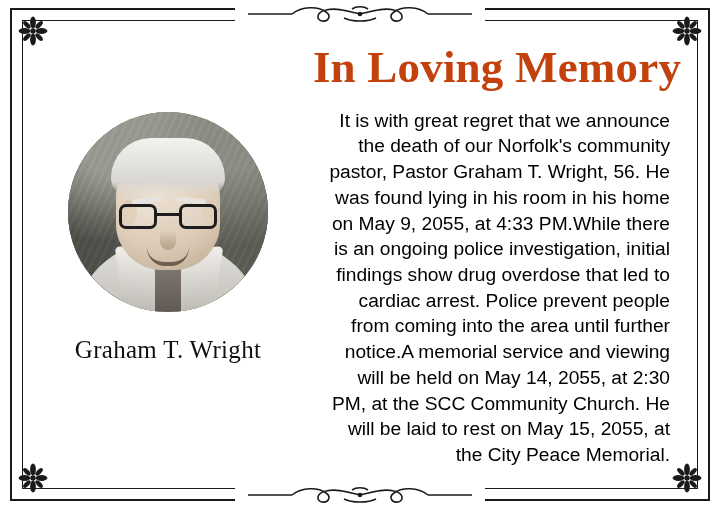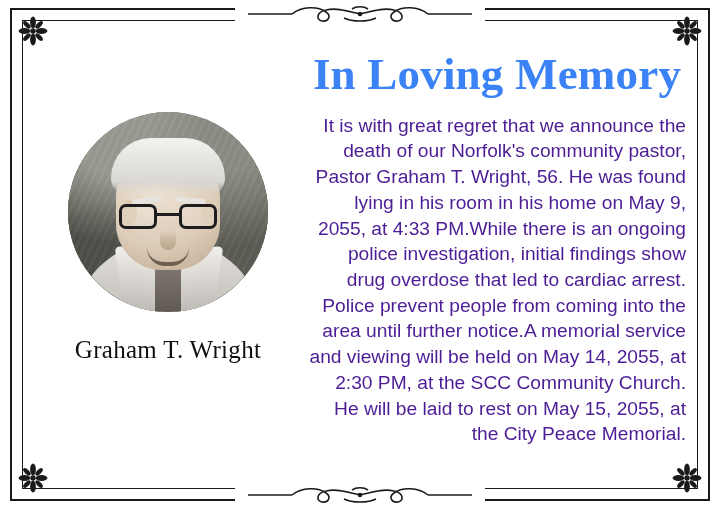--- a/index.html
+++ b/index.html
@@ -227,33 +227,33 @@
   .right-col {
     flex: 1 1 auto;
     padding-left: 6px;
     padding-top: 6px;
   }
 
   .memorial-title {
     font-family: "Liberation Serif", serif;
     font-size: 45px;
     line-height: 1.06;
-    color: #3b82f6;
+    color: #c2410c;
     text-align: center;
-    margin: 11px 0 14px 0;
+    margin: 4px 0 14px 0;
     letter-spacing: .2px;
   }
 
   .memorial-body {
     font-family: "Liberation Sans", sans-serif;
     font-size: 19.2px;
     line-height: 1.34;
-    color: #4c1d95;
+    color: #000000;
     text-align: right;
-    margin: 0;
+    margin: 16px;
   }
 </style>
 </head>
 <body>
 
 <div id="memorial-card">
 
   <div class="frame-outer"></div>
   <div class="frame-inner"></div>
 

